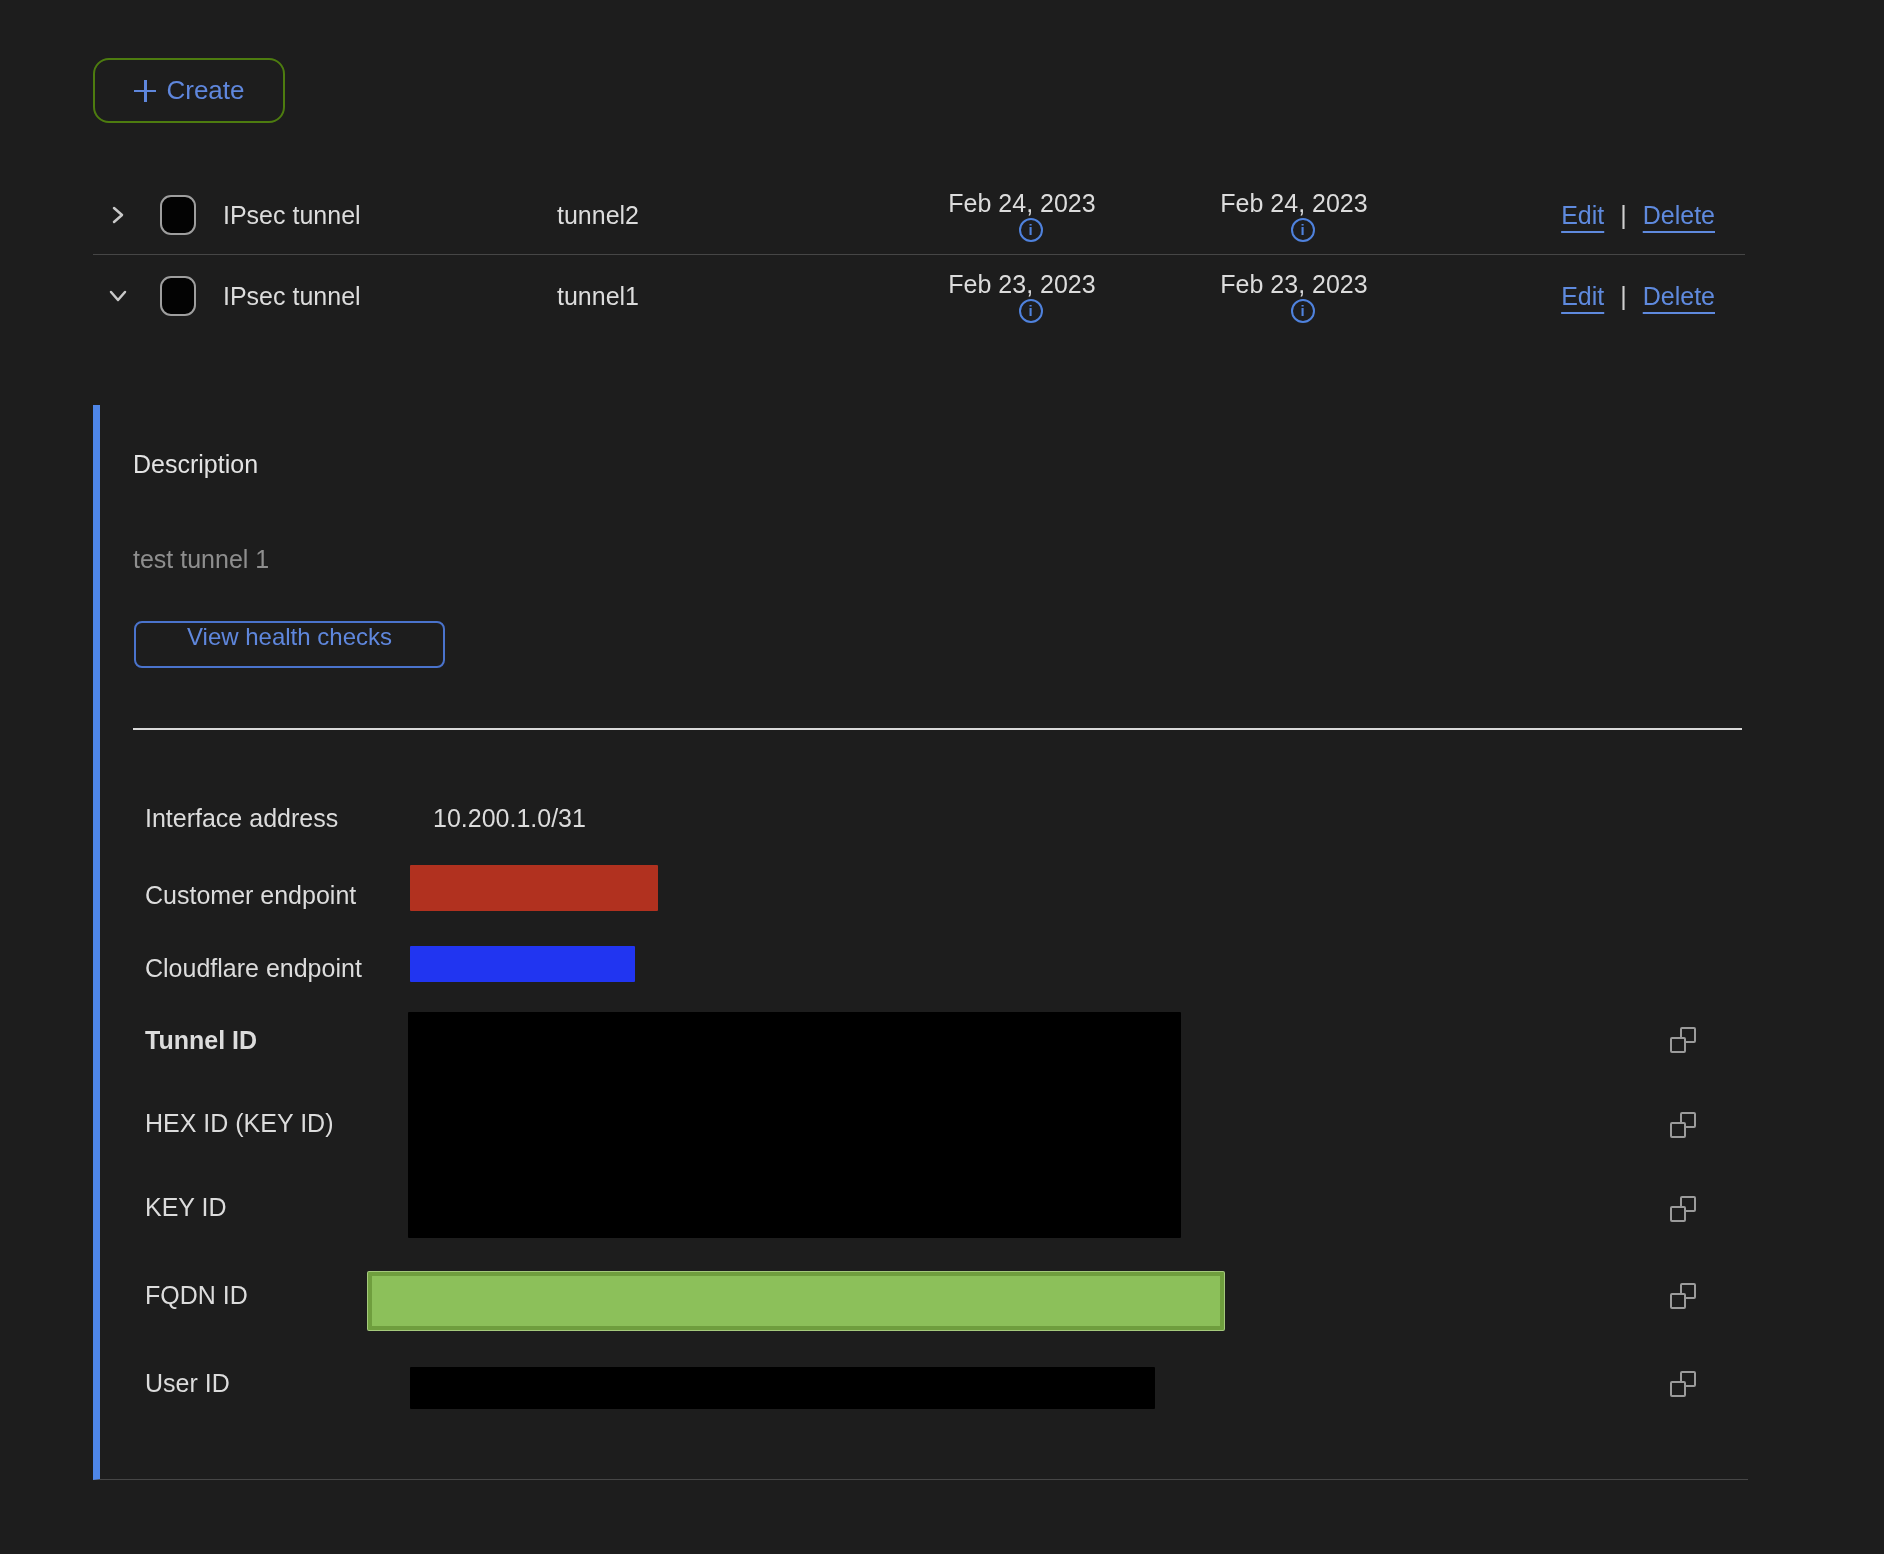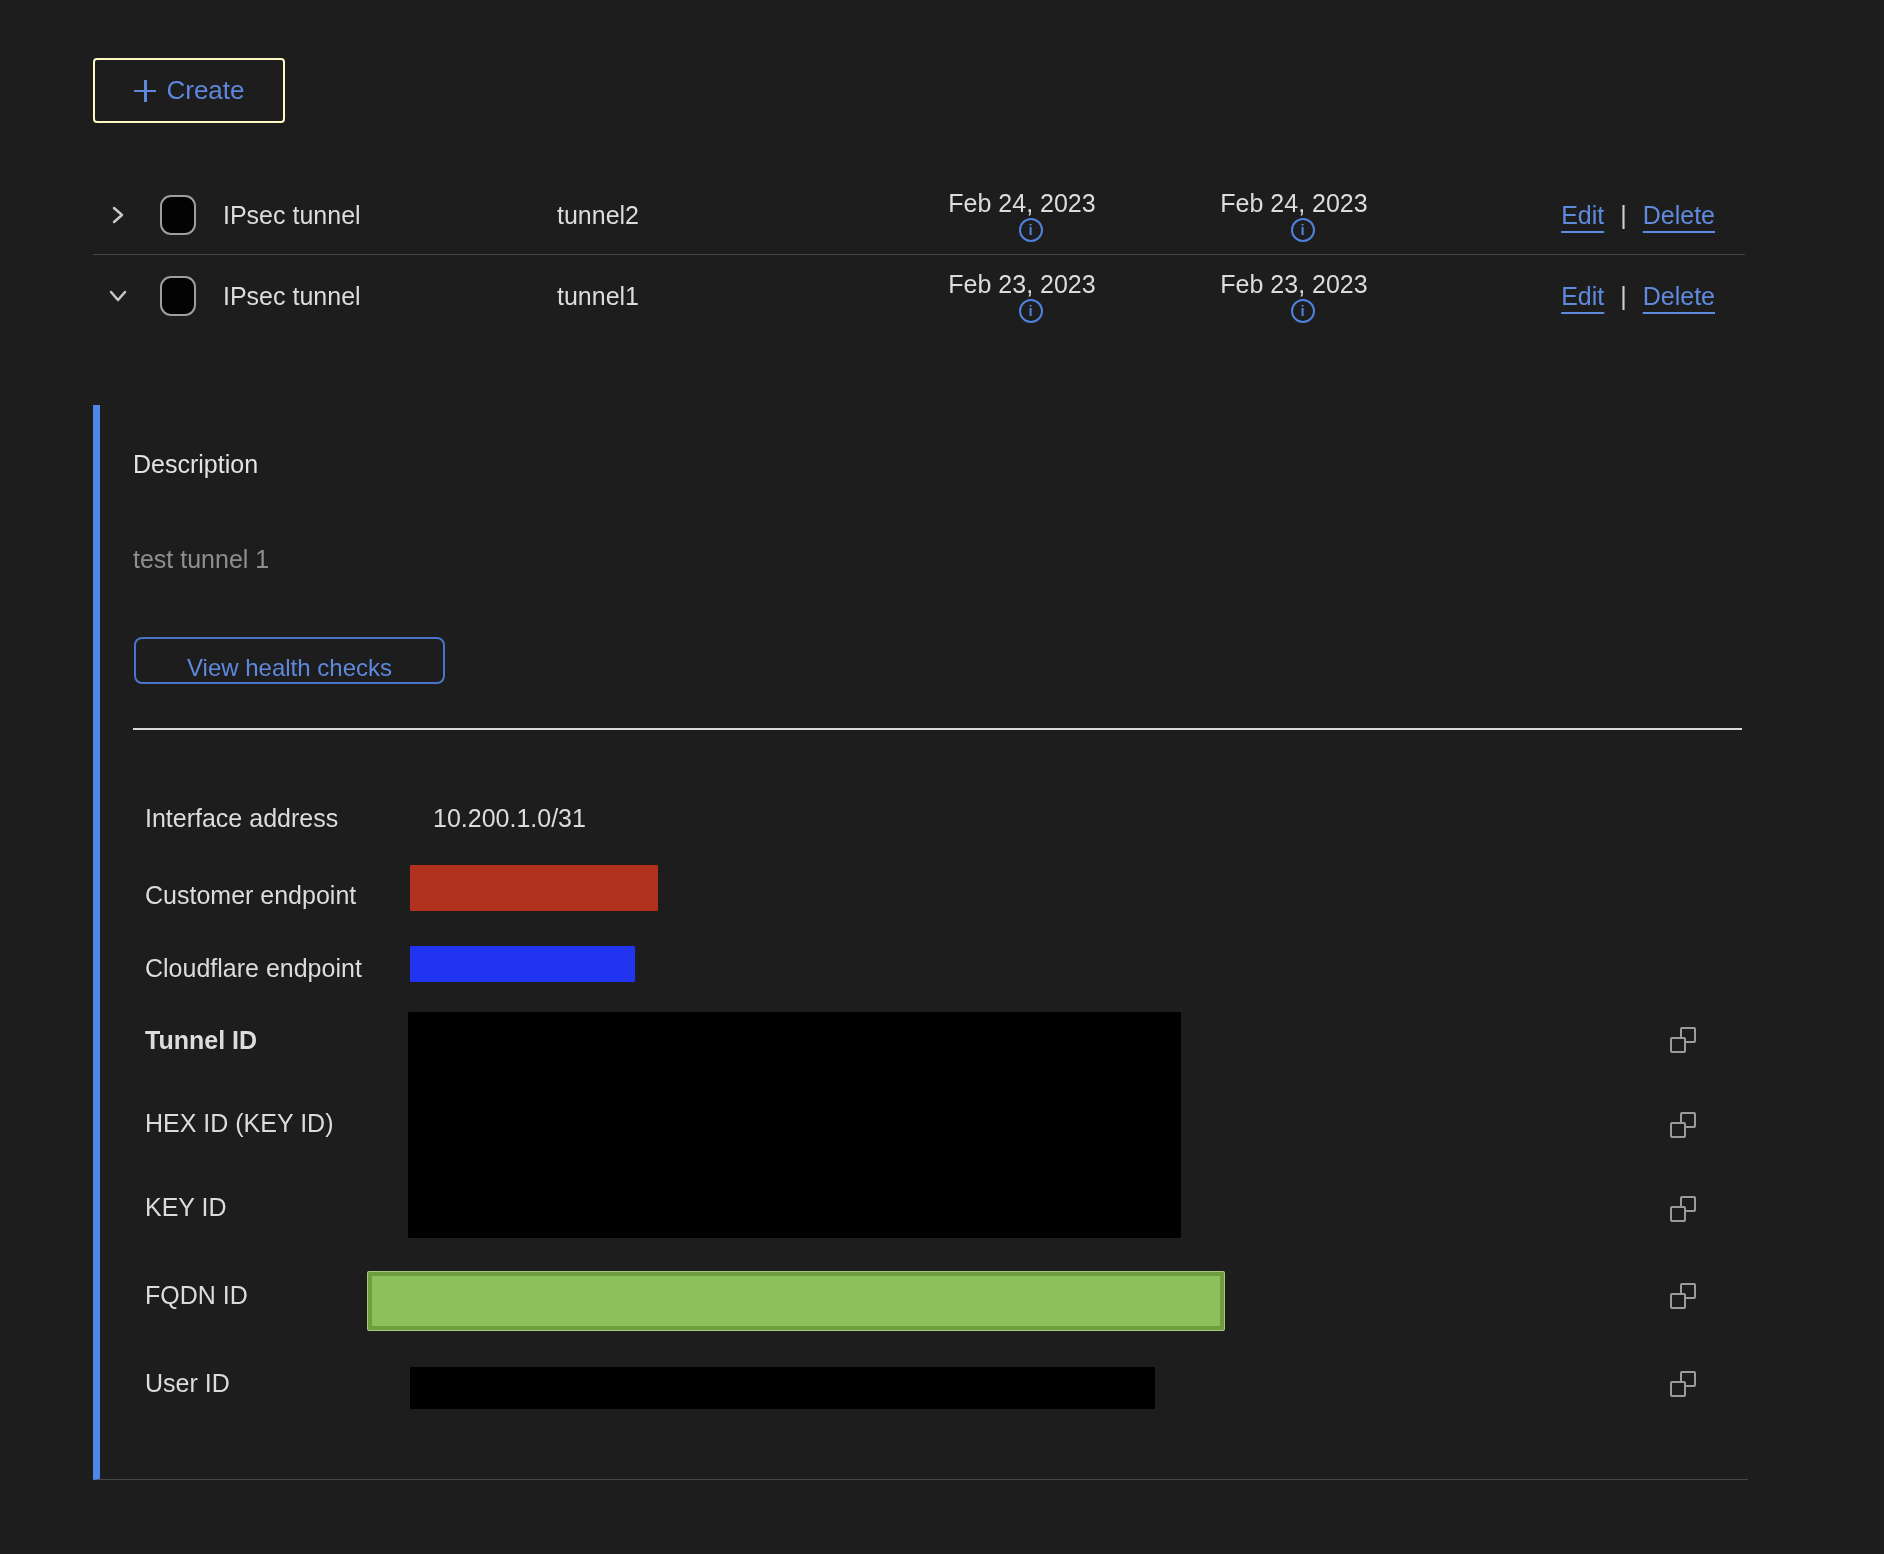--- a/index.html
+++ b/index.html
@@ -10,21 +10,21 @@
     background:#1d1d1d;
     font-family:"Liberation Sans", sans-serif;
     color:#dcdcdc;
     overflow:hidden;
   }
 
   
   .create-btn {
     position:absolute; left:93px; top:58px;
     width:192px; height:65px;
-    border:2px solid #fef9c3; border-radius:4px;
+    border:2px solid #4d7c0f; border-radius:16px;
     background:transparent;
     display:flex; align-items:center; justify-content:center; gap:9px;
     color:#5f87dd; font-size:26px; font-family:inherit; cursor:pointer;
   }
   .plus-icon { position:relative; width:24px; height:24px; }
   .plus-icon::before, .plus-icon::after {
     content:""; position:absolute; background:#5f87dd;
   }
   .plus-icon::before { left:11px; top:1px; width:2.5px; height:22px; }
   .plus-icon::after  { left:1px; top:11px; width:22px; height:2.5px; }
@@ -68,24 +68,24 @@
   .expanded {
     position:absolute; left:93px; top:405px;
     width:1655px; height:1075px;
     border-left:7px solid #4e86e8;
     border-bottom:1px solid #464646;
   }
   .expanded .abs { position:absolute; }
   .desc-label { left:33px; top:45px; font-size:25px; font-weight:500; color:#e3e3e3; }
   .desc-value { left:33px; top:140px; font-size:25px; color:#8e8e8e; }
   .health-btn {
-    left:34px; top:232px; width:311px; height:47px;
+    left:34px; top:216px; width:311px; height:47px;
     border:2px solid #4a73cc; border-radius:8px; background:transparent;
     color:#5f87dd; font-size:24px; font-family:inherit;
-    display:flex; align-items:flex-end; justify-content:center; cursor:pointer;
+    display:flex; align-items:flex-start; justify-content:center; cursor:pointer;
   }
   .exp-divider { left:33px; top:323px; width:1609px; height:2px; background:#d9d9d9; }
 
   .f-label { left:33px; font-size:25px; line-height:30px; color:#dcdcdc; white-space:nowrap;margin-left:12px; }
   .f-value { left:333px; font-size:25px; line-height:30px; color:#dcdcdc; }
   .redact { border-radius:1px; }
   .redact.r-customer { left:310px; top:460px; width:248px; height:46px; }
   .redact.r-cloudflare { left:310px; top:541px; width:225px; height:36px; }
   .redact.r-ids { left:308px; top:607px; width:773px; height:226px; }
   .redact.r-fqdn {

